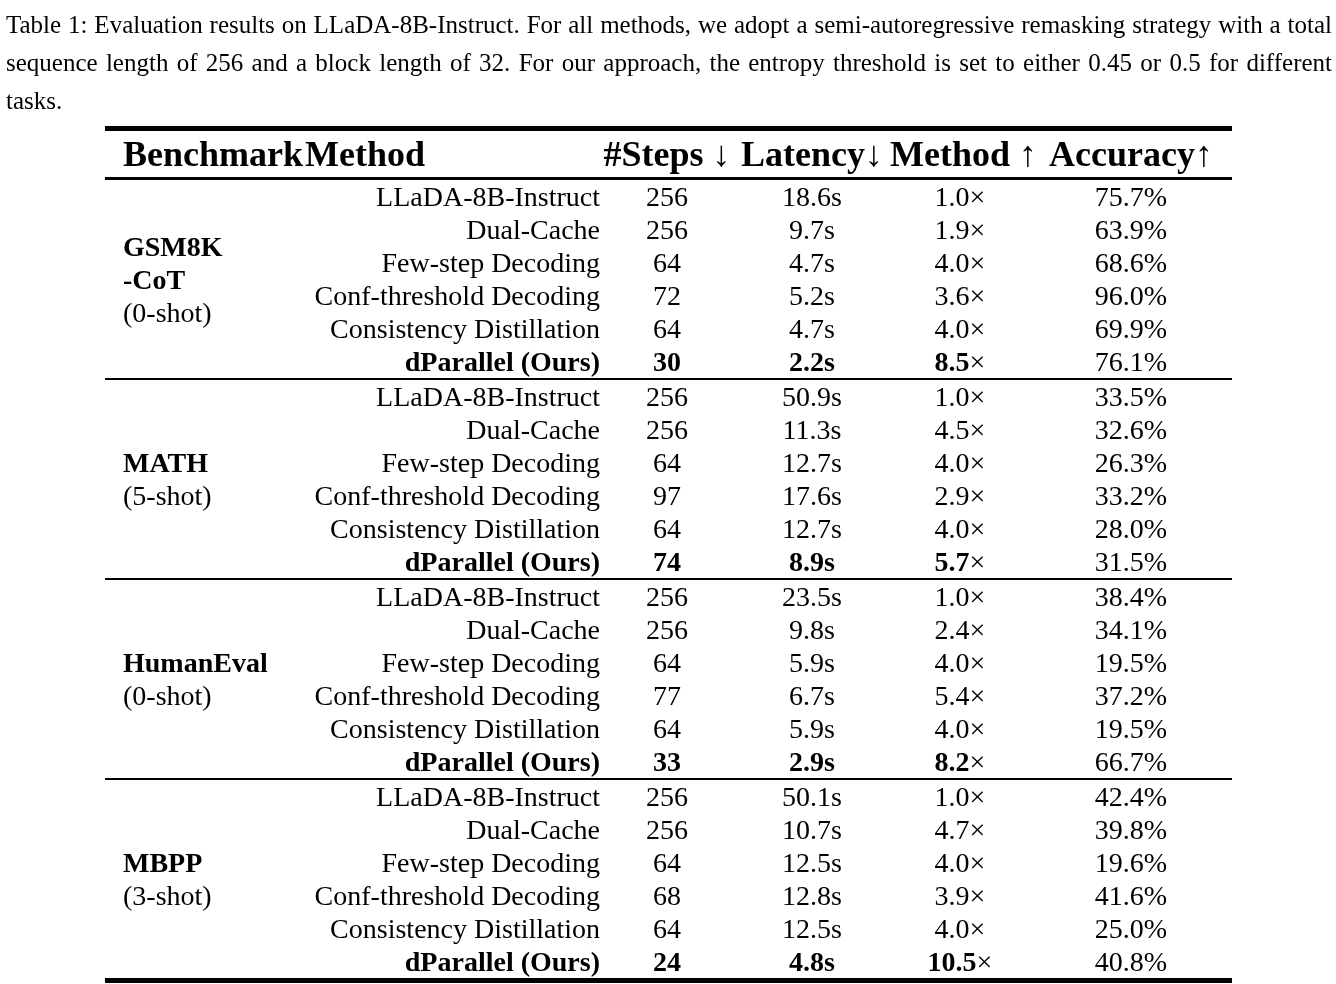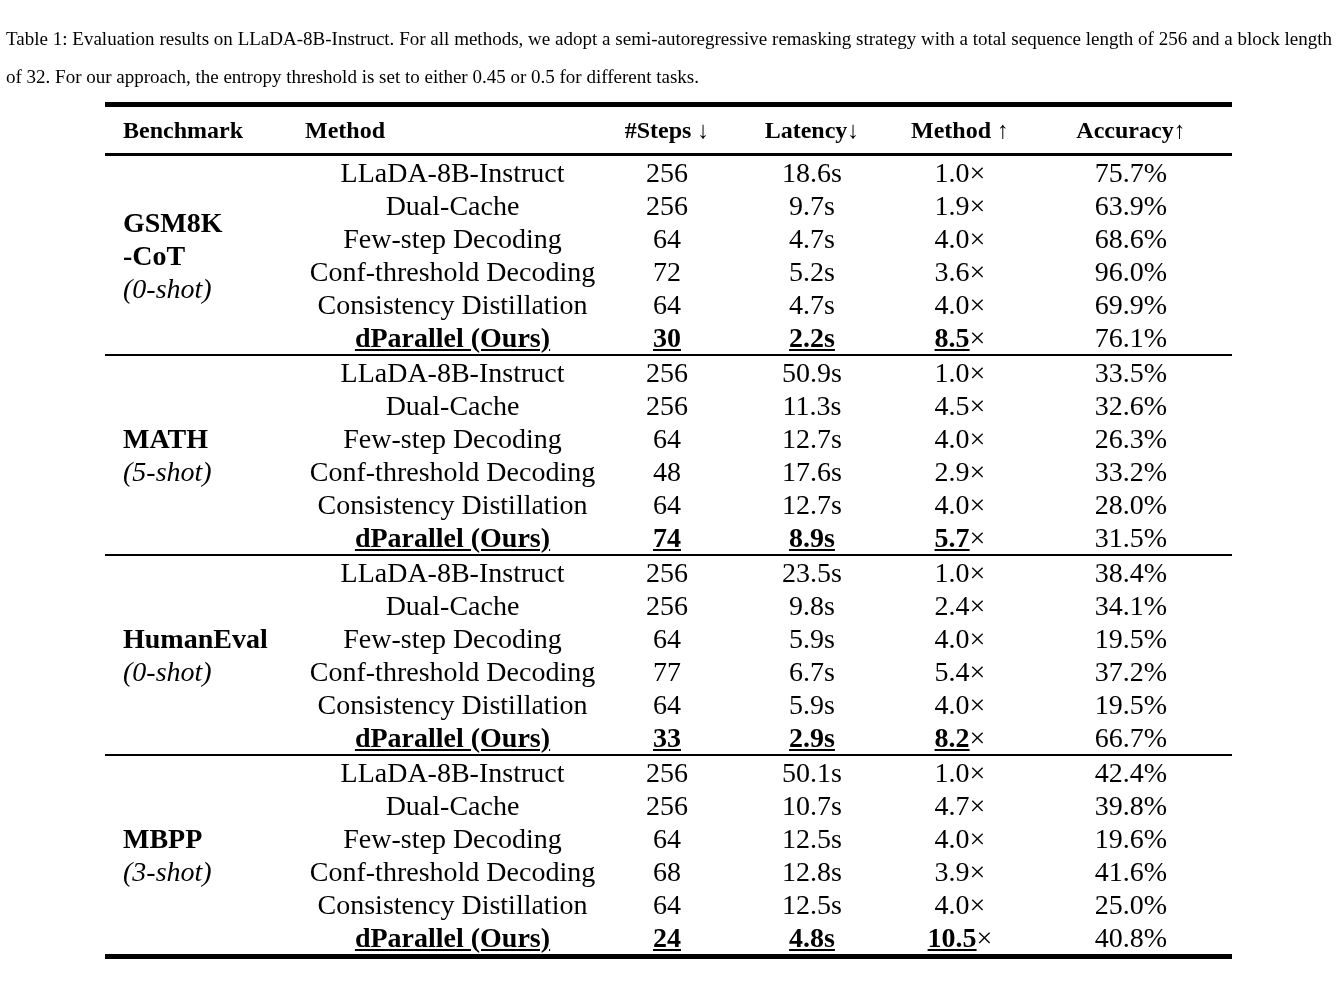--- a/index.html
+++ b/index.html
@@ -9,44 +9,44 @@
     color: #000000;
     font-family: "Liberation Serif", "DejaVu Serif", serif;
   }
   .page {
     width: 1336px;
     height: 984px;
     background: #ffffff;
     overflow: hidden;
   }
   .caption {
-    font-size: 19px;
+    font-size: 25px;
     line-height: 38px;
-    padding: 20px 4px 2px 6px;
+    padding: 6px 4px 2px 6px;
     text-align: justify;
   }
   table.results {
     border-collapse: collapse;
     table-layout: fixed;
     margin-left: 105px;
     margin-top: 4px;
     width: 1127px;
     border-top: 5px solid #000;
     border-bottom: 5px solid #000;
   }
   col.c-bench   { width: 185px; }
   col.c-method  { width: 310px; }
   col.c-steps   { width: 134px; }
   col.c-latency { width: 156px; }
   col.c-speedup { width: 140px; }
   col.c-acc     { width: 202px; }
 
   thead th {
     border-bottom: 3px solid #000;
-    font-size: 24px;
+    font-size: 36px;
     font-weight: bold;
     height: 46px;
     vertical-align: middle;
     padding: 0;
     text-align: center;
     white-space: nowrap;
   }
   thead th.left { text-align: left; }
   th.h-bench  { padding-left: 18px; }
   th.h-method { padding-left: 15px; }
@@ -60,24 +60,24 @@
     vertical-align: middle;
     white-space: nowrap;
   }
   td.bench-cell {
     text-align: left;
     padding-left: 18px;
     vertical-align: middle;
     line-height: 33px;
   }
   .bench-name { font-weight: bold; }
-  .bench-shots { font-weight: normal; font-style: italic; }
-  td.method-cell { text-align: center; padding-left: 15px; }
+  .bench-shots { font-weight: normal; }
+  td.method-cell { text-align: right; padding-left: 15px; }
   td.num { text-align: center; }
-  tr.highlight .b { font-weight: bold; text-decoration: underline; }
+  tr.highlight .b { font-weight: bold; }
 </style>
 </head>
 <body>
 
 <div class="page">
 
   <div class="caption">Table 1: Evaluation results on LLaDA-8B-Instruct. For all methods, we adopt a semi-autoregressive remasking strategy with a total sequence length of 256 and a block length of 32. For our approach, the entropy threshold is set to either 0.45 or 0.5 for different tasks.</div>
 
   <table class="results">
     <colgroup>
@@ -170,21 +170,21 @@
       </tr>
       <tr>
         <td class="method-cell">Few-step Decoding</td>
         <td class="num">64</td>
         <td class="num">12.7s</td>
         <td class="num"><span>4.0</span><span>×</span></td>
         <td class="num">26.3%</td>
       </tr>
       <tr>
         <td class="method-cell">Conf-threshold Decoding</td>
-        <td class="num">48</td>
+        <td class="num">97</td>
         <td class="num">17.6s</td>
         <td class="num"><span>2.9</span><span>×</span></td>
         <td class="num">33.2%</td>
       </tr>
       <tr>
         <td class="method-cell">Consistency Distillation</td>
         <td class="num">64</td>
         <td class="num">12.7s</td>
         <td class="num"><span>4.0</span><span>×</span></td>
         <td class="num">28.0%</td>

